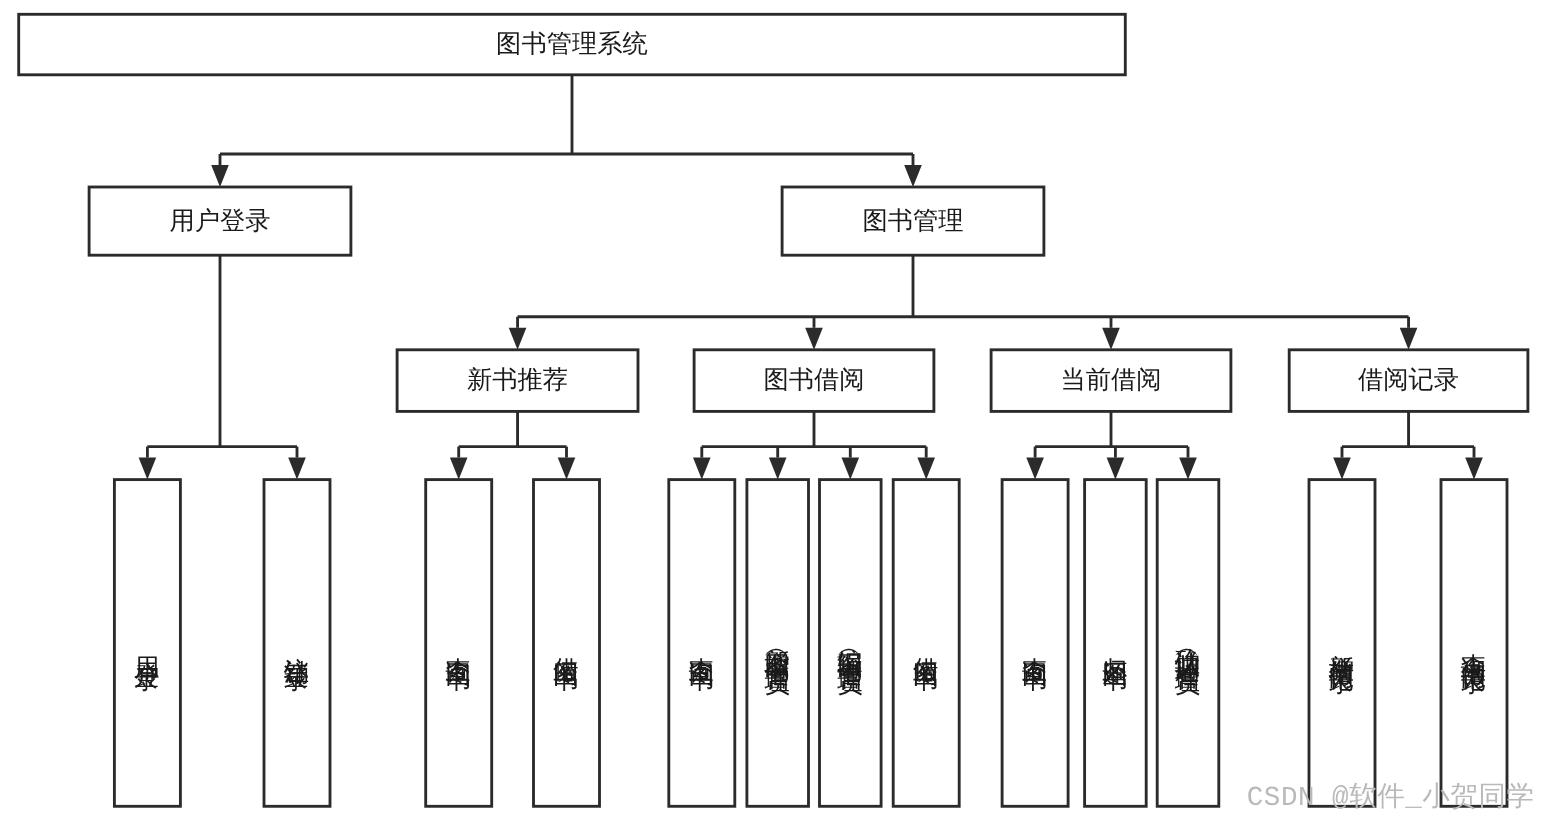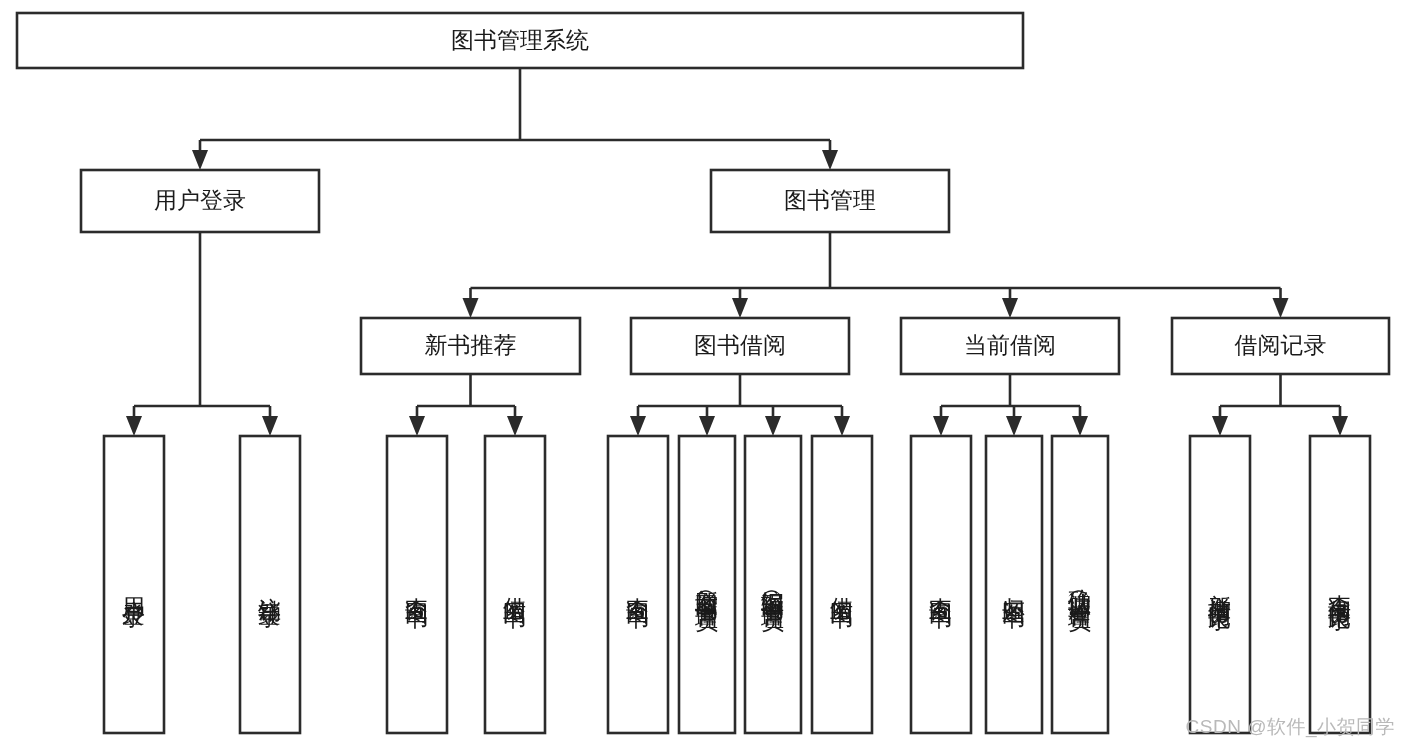--- a/index.html
+++ b/index.html
@@ -60,22 +60,22 @@
     line-height: 1.22;
     color: #1a1a1a;
     letter-spacing: 3px;
     white-space: nowrap;
     pointer-events: none;
   }
   .watermark {
     position: absolute;
     right: 10px;
     bottom: 7px;
-    font-family: Liberation Sans, sans-serif;
-    font-size: 19px;
+    font-family: Liberation Mono, monospace;
+    font-size: 25px;
     color: #b9b9b9;
     letter-spacing: 0.5px;
     white-space: nowrap;
   }
 </style>
 </head>
 <body>
 
 <div id="canvas">
   <svg class="diagram" viewBox="0 0 1405 747">

